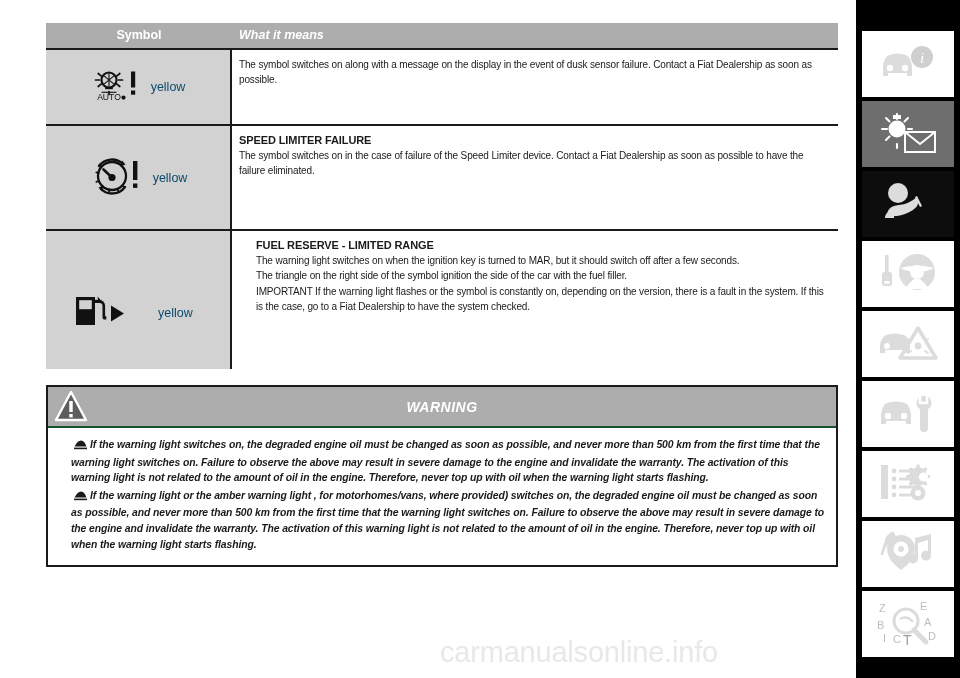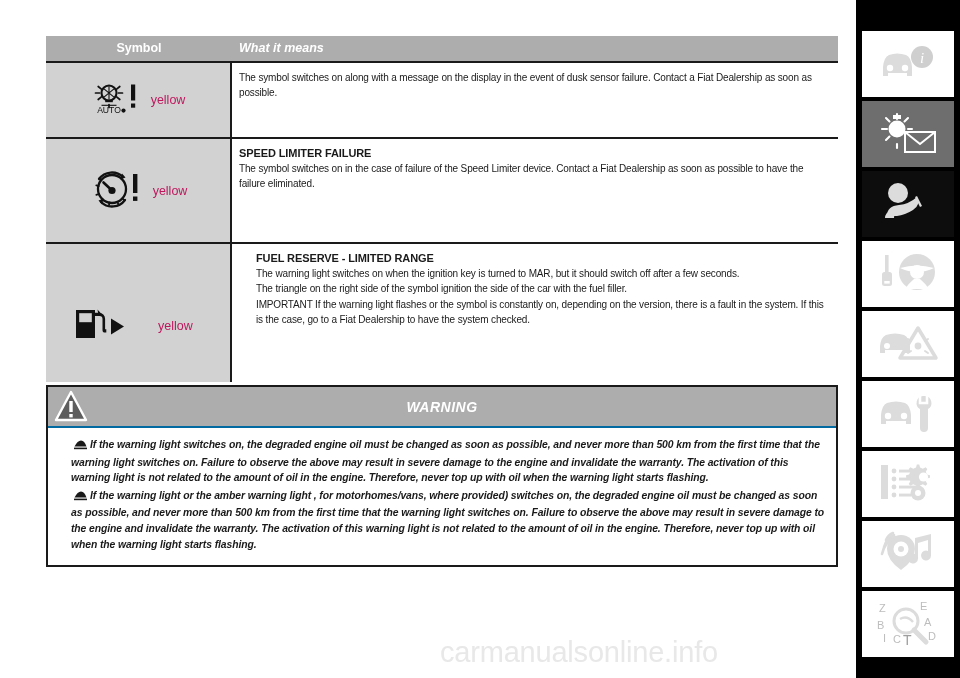--- a/index.html
+++ b/index.html
@@ -4,52 +4,52 @@
 <style>
   html,body{margin:0;padding:0;background:#000;}
   body{width:960px;height:678px;overflow:hidden;
        font-family:"Liberation Sans",sans-serif;}
   .page{position:relative;width:960px;height:678px;background:#000;}
 
   
   .content{position:absolute;left:0;top:0;width:856px;height:678px;background:#fff;}
 
   
-  .tbl{position:absolute;left:46px;top:36px;width:792px;}
+  .tbl{position:absolute;left:46px;top:23px;width:792px;}
   .trow{display:flex;width:100%;}
   .thead .cell{background:#adadad;color:#fff;font-weight:bold;font-size:12.5px;
                height:25px;line-height:25px;}
   .thead .c-sym{text-align:center;}
   .thead .c-mean{text-align:left;padding-left:7px;font-style:italic;}
   .c-sym{width:186px;box-sizing:border-box;}
   .c-mean{width:606px;box-sizing:border-box;}
 
   .body-row{border-top:2px solid #1a1a1a;}
   .body-row .c-sym{background:#d2d2d2;display:flex;flex-direction:row;
                    align-items:center;justify-content:center;gap:4px;
                    border-right:2px solid #1a1a1a;}
   .body-row .c-mean{background:#fff;padding:7px 10px 6px 7px;}
 
-  .sym-color{font-size:12.5px;color:#be185d;}
+  .sym-color{font-size:12.5px;color:#0c4a6e;}
   .r1 .c-sym,.r1 .c-mean{height:74px;}
   .r2 .c-sym,.r2 .c-mean{height:103px;}
   .r3 .c-sym,.r3 .c-mean{height:138px;padding-left:24px;}
   .r3 .c-sym{padding-top:26px;box-sizing:border-box;justify-content:flex-start;gap:26px;}
 
   .m-title{font-size:11px;font-weight:bold;color:#1a1a1a;letter-spacing:-.1px;
            line-height:15px;}
   .m-body{font-size:10px;font-weight:normal;color:#1a1a1a;line-height:15.4px;
           letter-spacing:-.15px;}
 
   
   .warnbox{position:absolute;left:46px;top:385px;width:792px;
            border:2px solid #1a1a1a;box-sizing:border-box;}
   .warnhead{height:39px;background:#adadad;display:flex;align-items:center;
             justify-content:center;position:relative;
-            border-bottom:2px solid #0369a1;}
+            border-bottom:2px solid #14532d;}
   .warnhead .wtitle{font-size:14px;font-style:italic;font-weight:bold;color:#fff;
                     letter-spacing:.5px;}
   .warn-ico{position:absolute;left:6px;top:3px;}
   .warnbody{background:#fff;padding:9px 11px 11px 11px;}
   .wpar{font-size:10.4px;font-weight:bold;font-style:italic;color:#1a1a1a;
         line-height:15.6px;letter-spacing:-.1px;margin:0 0 2px 12px;}
   .inl{display:inline-block;vertical-align:-2px;margin:0 2px;}
 
   
   .sidebar{position:absolute;right:0;top:0;width:104px;height:678px;background:#000;}

